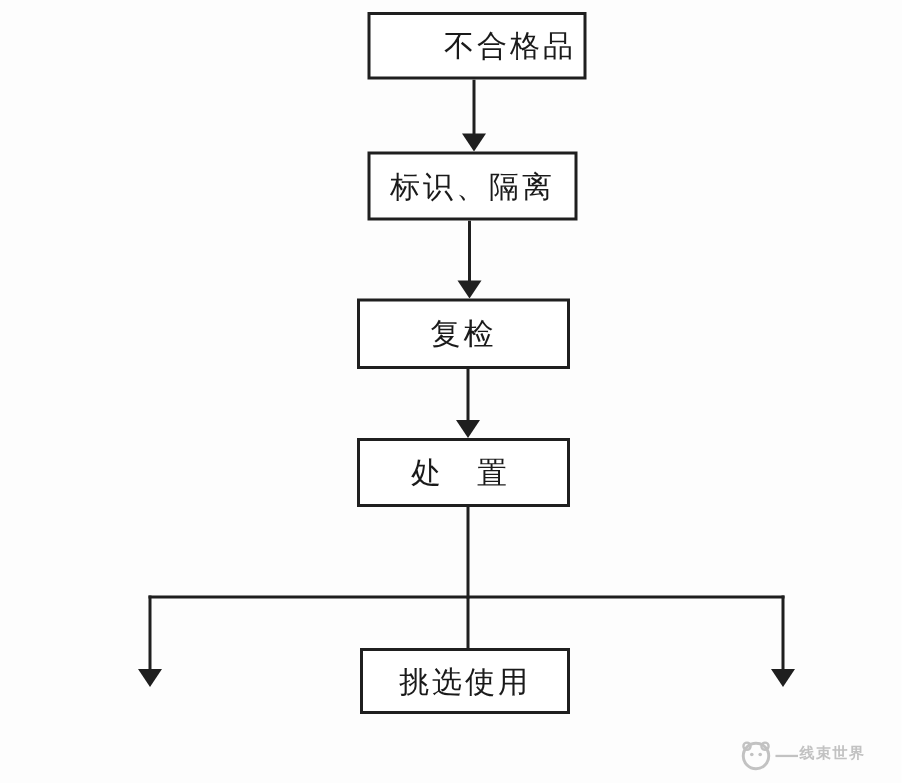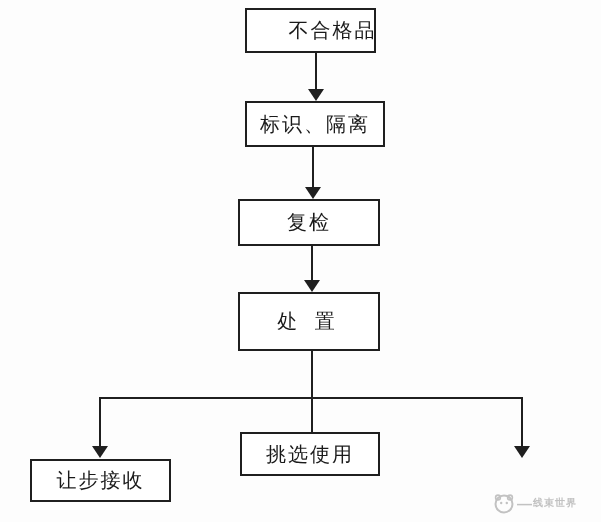--- a/index.html
+++ b/index.html
@@ -110,29 +110,28 @@
       <line x1="312" y1="398" x2="312" y2="448"></line>
       <polygon points="312,458 304,446 320,446"></polygon>
     </g>
 
     <g>
       <line x1="522" y1="397" x2="522" y2="448"></line>
       <polygon points="522,458 514,446 530,446"></polygon>
     </g>
   </svg>
 
-  <div class="node" style="left:245px;top:8px;width:131px;height:45px;padding-left:44px;">不合格品</div>
+  <div class="node" style="left:245px;top:8px;width:146px;height:45px;padding-left:44px;">不合格品</div>
 
   <div class="node" style="left:238px;top:199px;width:142px;height:47px;">复检</div>
 
   <div class="node" style="left:245px;top:101px;width:140px;height:46px;">标识、隔离</div>
 
-  <div class="node" style="left:238px;top:292px;width:142px;height:59px;letter-spacing:6px;">处 置</div>
+  <div class="node" style="left:238px;top:292px;width:142px;height:46px;letter-spacing:6px;font-family:Liberation Mono, monospace;">处 置</div>
 
-  <div class="node" style="left:30px;top:459px;width:141px;height:43px;">让步接收</div>
 
   <div class="node" style="left:240px;top:432px;width:140px;height:44px;">挑选使用</div>
 
 
   <div class="watermark">
     <svg class="logo" viewBox="0 0 24 24" xmlns="http://www.w3.org/2000/svg">
       <circle cx="12" cy="13" r="8.5" fill="none" stroke="#c2c2c2" stroke-width="2"></circle>
       <circle cx="6" cy="6.5" r="2.4" fill="none" stroke="#c2c2c2" stroke-width="1.6"></circle>
       <circle cx="18" cy="6.5" r="2.4" fill="none" stroke="#c2c2c2" stroke-width="1.6"></circle>
       <circle cx="9.2" cy="12" r="1.2" fill="#c2c2c2"></circle>

